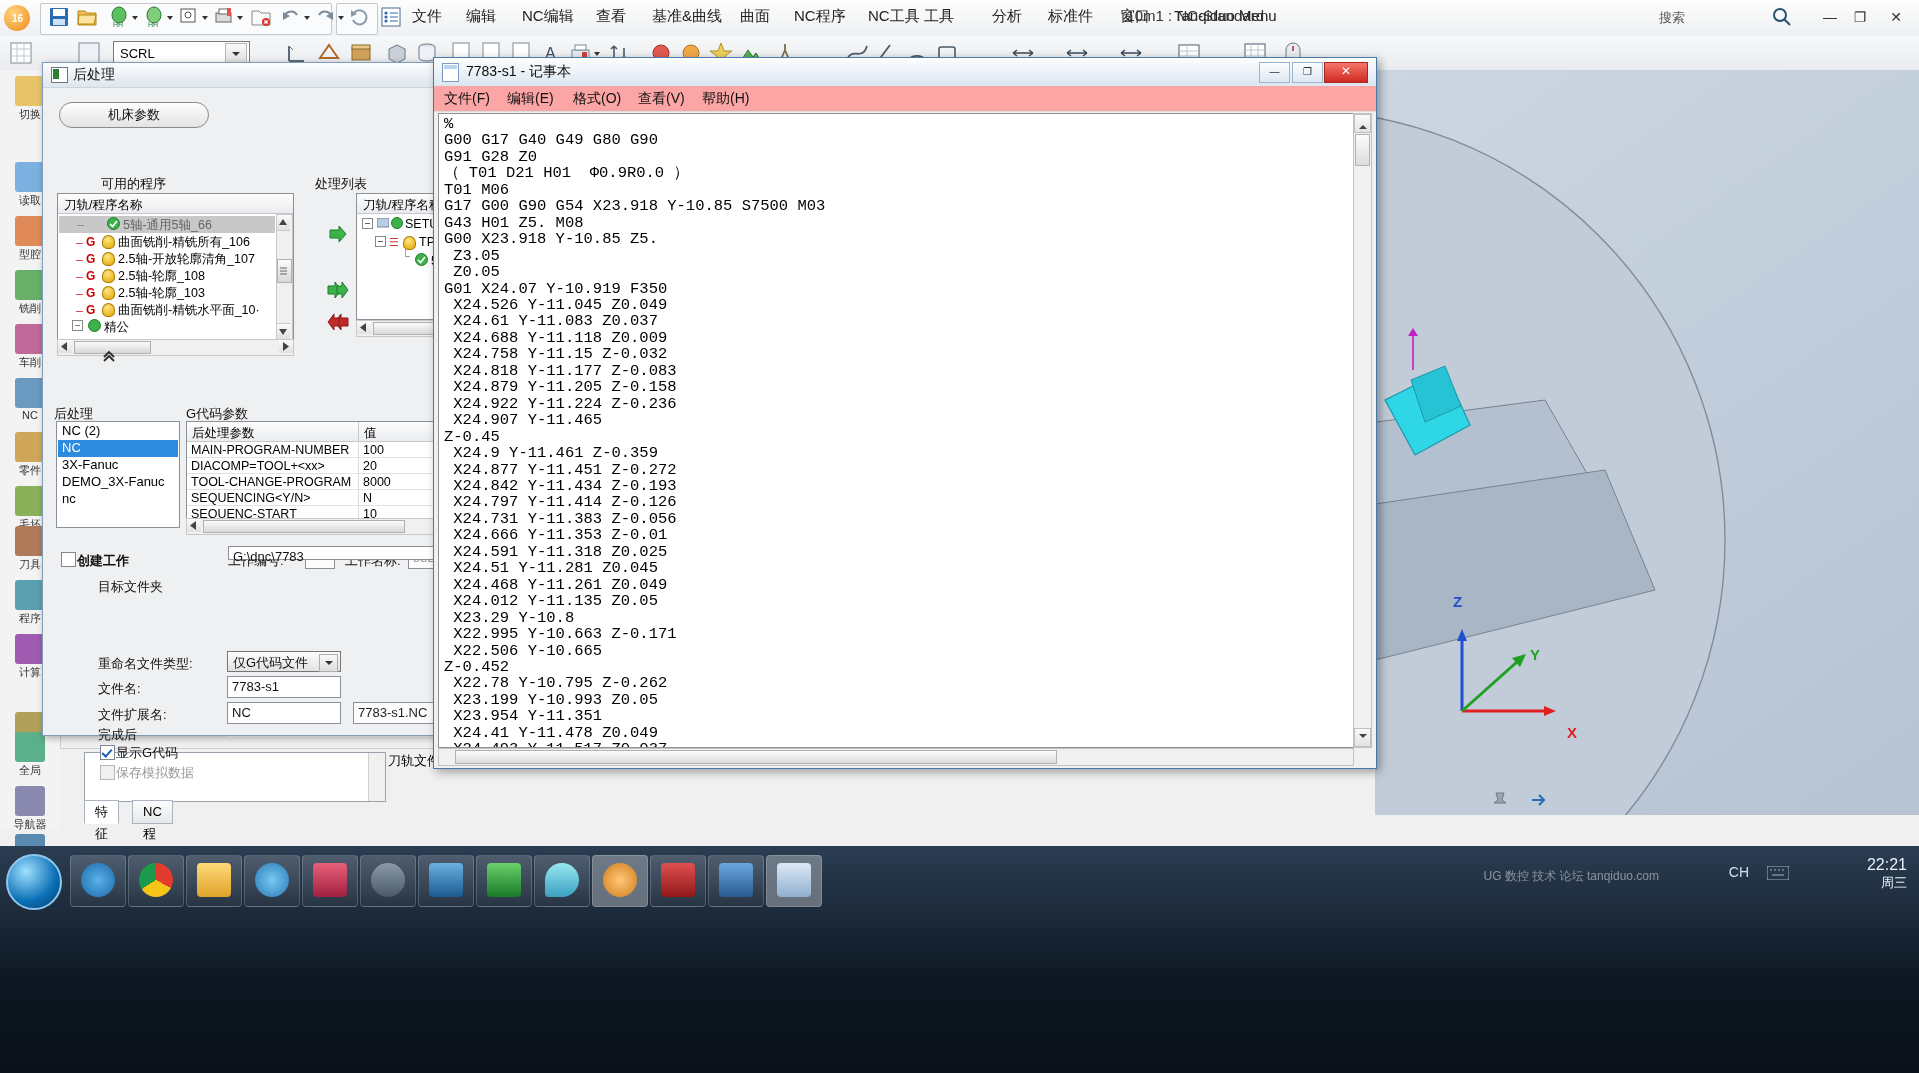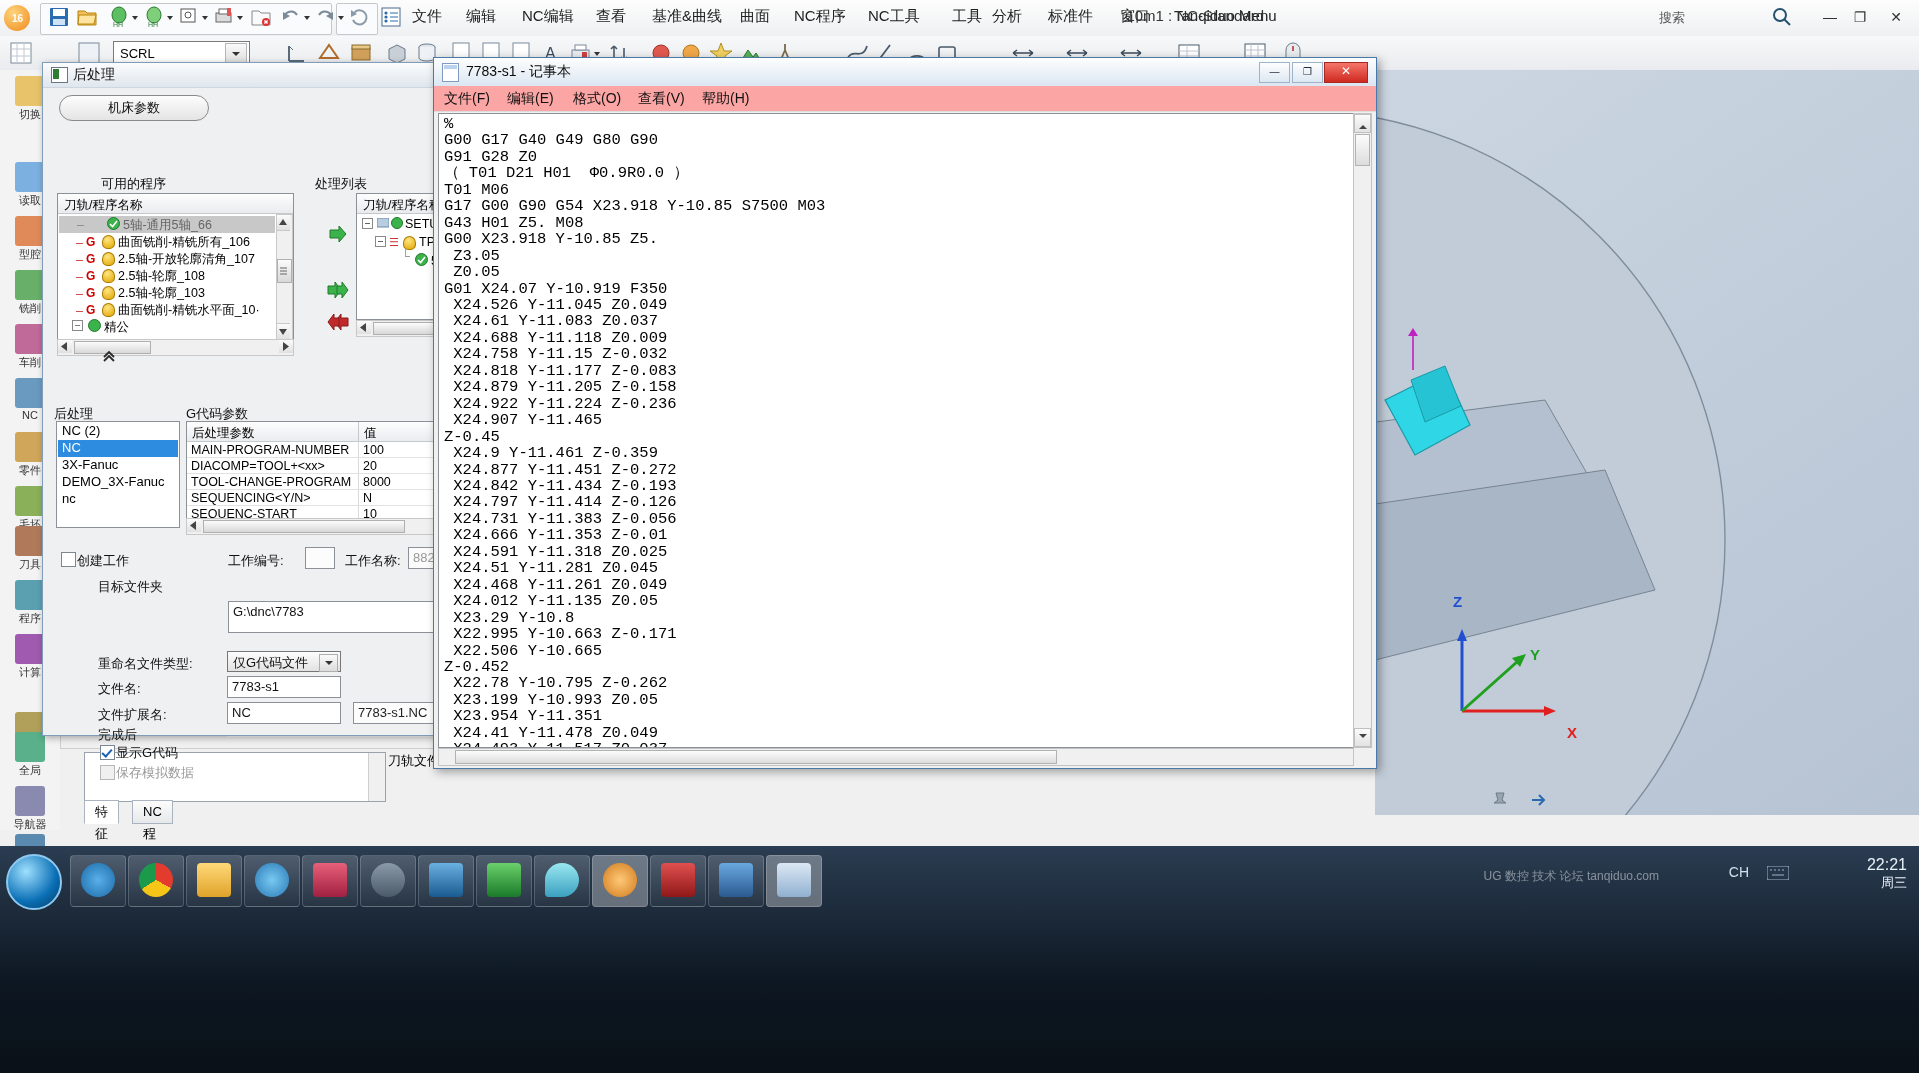--- a/index.html
+++ b/index.html
@@ -67,21 +67,21 @@
 
   
   .dlg{position:absolute;left:42px;top:62px;width:396px;height:672px;background:#eff0f1;
     border:1px solid #7f9db9;box-shadow:2px 2px 7px rgba(0,0,0,.32);}
   .dlg-title{position:absolute;left:0;top:0;width:100%;height:24px;
     background:linear-gradient(#fbfcfd,#dfe6ee);border-bottom:1px solid #cdd5dd;}
   .dlg-title .ic{position:absolute;left:8px;top:4px;width:15px;height:14px;border:1px solid #6b7680;background:#fff;}
   .dlg-title .ic:after{content:"";position:absolute;left:1px;top:1px;width:6px;height:10px;background:#2e7d32;}
   .dlg-title .tx{position:absolute;left:30px;top:3px;font-size:14px;color:#111;}
   .btn{position:absolute;border:1px solid #8a8a8a;border-radius:13px;
-    background:linear-gradient(#fdfdfd,#e4e4e4);font-size:13px;text-align:center;color:#111;cursor:default;}
+    background:linear-gradient(#fdfdfd,#e4e4e4);font-size:13px;text-align:center;color:#111;cursor:default;margin-top:7px;}
   .grp-lbl{position:absolute;font-size:13px;color:#111;}
   .listbox{position:absolute;background:#fff;border:1px solid #8c9097;overflow:hidden;}
   .lb-head{position:absolute;left:0;top:0;right:0;height:20px;background:linear-gradient(#fdfdfd,#e9ebee);
     border-bottom:1px solid #c6c9cc;font-size:12.5px;padding:3px 0 0 6px;box-sizing:border-box;}
   .tree-row{position:absolute;left:0;height:17px;font-size:12.5px;white-space:nowrap;}
   .tree-row .gi{position:absolute;font-size:12px;color:#c00;font-weight:bold;}
   .bulb{position:absolute;width:11px;height:12px;border-radius:50% 50% 40% 40%;
     background:radial-gradient(circle at 40% 30%,#ffe680,#e0a400);border:1px solid #a97c00;}
   .chk{position:absolute;width:13px;height:13px;border:1px solid #7d8792;background:#fff;}
   .chk.on:after{content:"";position:absolute;left:3px;top:1px;width:4px;height:8px;
@@ -256,21 +256,21 @@
     </div>
 
     <div class="menu" style="left:412px;">文件</div>
     <div class="menu" style="left:466px;">编辑</div>
     <div class="menu" style="left:522px;">NC编辑</div>
     <div class="menu" style="left:596px;">查看</div>
     <div class="menu" style="left:652px;">基准&amp;曲线</div>
     <div class="menu" style="left:740px;">曲面</div>
     <div class="menu" style="left:794px;">NC程序</div>
     <div class="menu" style="left:868px;">NC工具</div>
-    <div class="menu" style="left:952px;">工具</div>
+    <div class="menu" style="left:924px;">工具</div>
     <div class="menu" style="left:992px;">分析</div>
     <div class="menu" style="left:1048px;">标准件</div>
     <div class="menu" style="left:1120px;">窗口</div>
     <div class="menu" style="left:1174px;">Tanqiduo Menu</div>
     <div class="appmode">10m1 : NC-Standard</div>
 
     <div class="searchbox" style="right:150px;">
       <div class="lbl">搜索</div>
     </div>
     <div class="tb-ico" style="right:126px;">
@@ -733,28 +733,28 @@
     </div>
     <div class="hscroll" style="left:143px;top:455px;width:253px;">
       <div style="position:absolute;left:0;top:0;width:14px;height:13px;background:linear-gradient(#fbfbfb,#e0e0e0);">
         <svg width="13" height="13">
             <polygon points="9,2 3,6.5 9,11" fill="#444"></polygon>
           </svg></div>
       <div class="thumb" style="width:200px;"></div>
     </div>
 
     <div class="chk" style="left:18px;top:489px;"></div>
-    <div class="grp-lbl" style="left:34px;top:489px;">创建工作</div>
+    <div class="grp-lbl" style="left:34px;top:489px;font-weight:bold;">创建工作</div>
     <div class="grp-lbl" style="left:185px;top:489px;">工作编号:</div>
     <div class="inp ro" style="left:262px;top:484px;width:30px;height:22px;"></div>
     <div class="grp-lbl" style="left:302px;top:489px;">工作名称:</div>
     <div class="inp ro" style="left:365px;top:484px;width:64px;height:22px;">882</div>
 
     <div class="grp-lbl" style="left:55px;top:515px;">目标文件夹</div>
-    <div class="inp" style="left:185px;top:538px;width:245px;height:32px;">G:\dnc\7783</div>
+    <div class="inp" style="left:185px;top:483px;width:245px;height:14px;">G:\dnc\7783</div>
 
     <div class="grp-lbl" style="left:55px;top:592px;">重命名文件类型:</div>
     <div class="sel" style="left:184px;top:588px;width:114px;height:21px;">
       <span style="position:absolute;left:5px;top:2px;">仅G代码文件</span>
       <span class="ar"></span>
     </div>
 
     <div class="grp-lbl" style="left:55px;top:617px;">文件名:</div>
     <div class="inp" style="left:184px;top:613px;width:114px;height:22px;">7783-s1</div>
 

